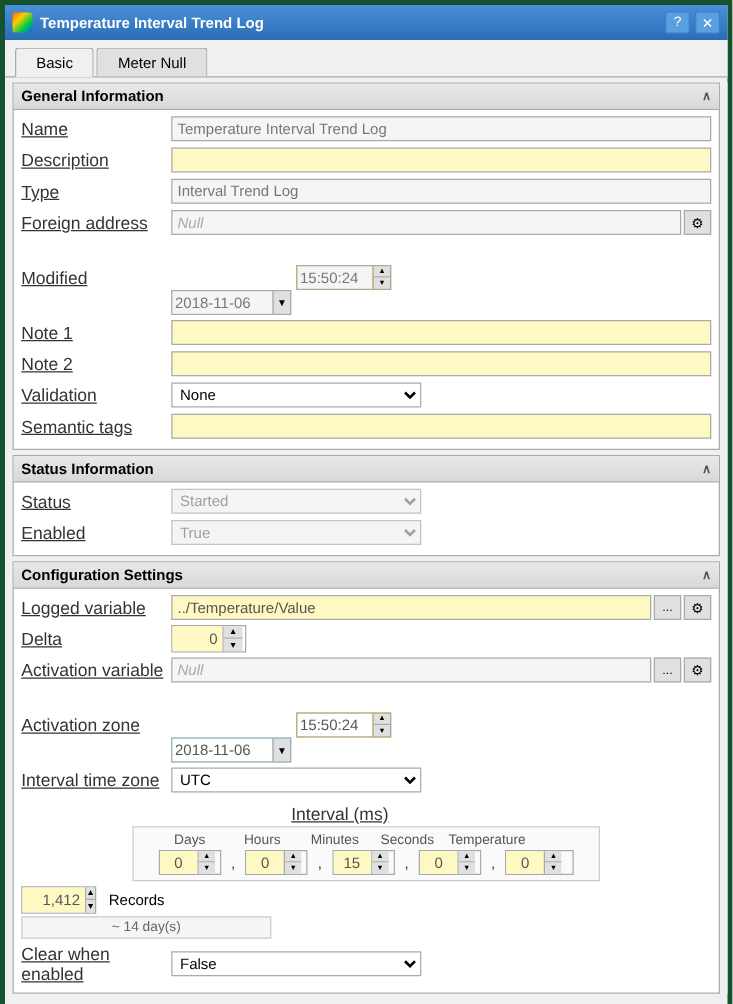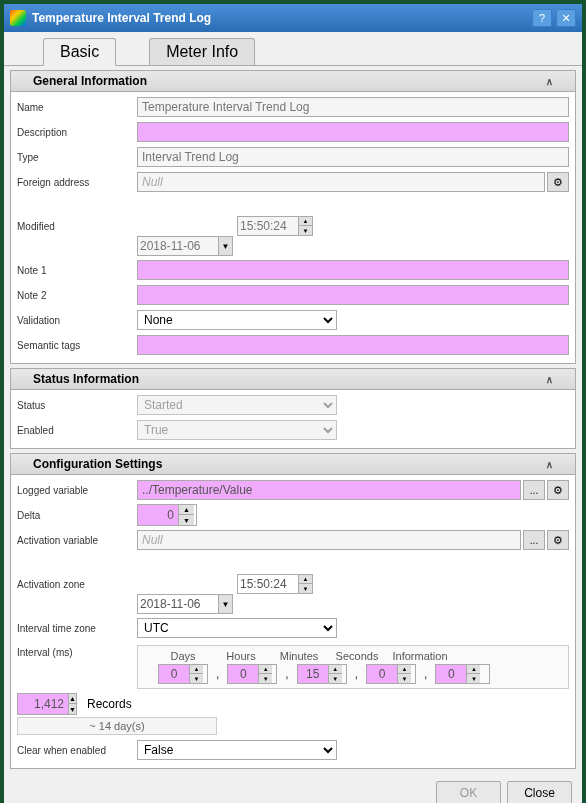--- a/index.html
+++ b/index.html
@@ -61,44 +61,43 @@
       background: #f0f0f0;
       padding: 6px 8px 0;
       border-bottom: 1px solid #aaa;
     }
     .tab {
       padding: 4px 16px;
       border: 1px solid #aaa;
       border-bottom: none;
       background: #e0e0e0;
       cursor: pointer;
-      font-size: 16px;
+      font-size: 12px;
       border-radius: 3px 3px 0 0;
       margin-right: 2px;
-      margin-left: 31px;
     }
     .tab.active {
       background: #f0f0f0;
       border-bottom: 1px solid #f0f0f0;
       margin-bottom: -1px;
       z-index: 1;
       position: relative;
     }
     .content {
       padding: 0;
       background: #f0f0f0;
     }
     .section {
       margin: 4px 6px;
       border: 1px solid #aaa;
       background: white;
     }
     .section-header {
       background: linear-gradient(to bottom, #e8e8e8, #d8d8d8);
-      padding: 3px 22px;
+      padding: 3px 6px;
       font-weight: 600;
       font-size: 12px;
       border-bottom: 1px solid #aaa;
       display: flex;
       justify-content: space-between;
       align-items: center;
     }
     .section-header .collapse-btn {
       cursor: pointer;
       font-size: 10px;
@@ -109,33 +108,34 @@
     }
     .field-row {
       display: flex;
       align-items: center;
       margin-bottom: 3px;
       min-height: 22px;
     }
     .field-label {
       width: 120px;
       flex-shrink: 0;
-      font-size: 10px;
+      font-size: 14px;
       color: #333;
+      text-decoration: underline;
     }
     .field-value {
       flex: 1;
     }
     input[type="text"], .input-text {
       width: 100%;
       height: 20px;
       border: 1px solid #aaa;
       padding: 1px 4px;
       font-size: 12px;
-      background: #f0abfc;
+      background: #fef9c3;
       color: #555;
     }
     input[type="text"]:read-only, .input-readonly {
       background: #f5f5f5;
       color: #777;
     }
     .input-with-btn {
       display: flex;
       align-items: center;
       gap: 2px;
@@ -380,21 +380,21 @@
     <div class="title-bar-icon"></div>
     <span class="title-bar-text">Temperature Interval Trend Log</span>
     <div class="title-bar-buttons">
       <div class="title-bar-btn">?</div>
       <div class="title-bar-btn">✕</div>
     </div>
   </div>
 
   <div class="tabs">
     <div class="tab active">Basic</div>
-    <div class="tab">Meter Info</div>
+    <div class="tab">Meter Null</div>
   </div>
 
   <div class="content">
 
     <div class="section">
       <div class="section-header">
         <span>General Information</span>
         <span class="collapse-btn">∧</span>
       </div>
       <div class="section-body">
@@ -567,30 +567,30 @@
 
         <div class="field-row">
           <span class="field-label">Interval time zone</span>
           <div class="field-value">
             <select class="select-field" style="width:200px;">
               <option>UTC</option>
             </select>
           </div>
         </div>
 
-        <div class="field-row" style="align-items:flex-start; margin-top:4px;">
+        <div class="field-row" style="align-items:center; margin-top:4px;flex-direction:column;">
           <span class="field-label" style="padding-top:4px;">Interval (ms)</span>
           <div class="field-value">
             <div class="interval-box">
               <div class="interval-headers">
                 <div class="interval-col">Days</div>
                 <div class="interval-col">Hours</div>
                 <div class="interval-col">Minutes</div>
                 <div class="interval-col">Seconds</div>
-                <div class="interval-col ms">Information</div>
+                <div class="interval-col ms">Temperature</div>
               </div>
               <div class="interval-values">
 
                 <div class="interval-val-input">
                   <input type="text" value="0" style="">
                   <div class="interval-spin">
                     <span>▲</span>
                     <span>▼</span>
                   </div>
                 </div>

